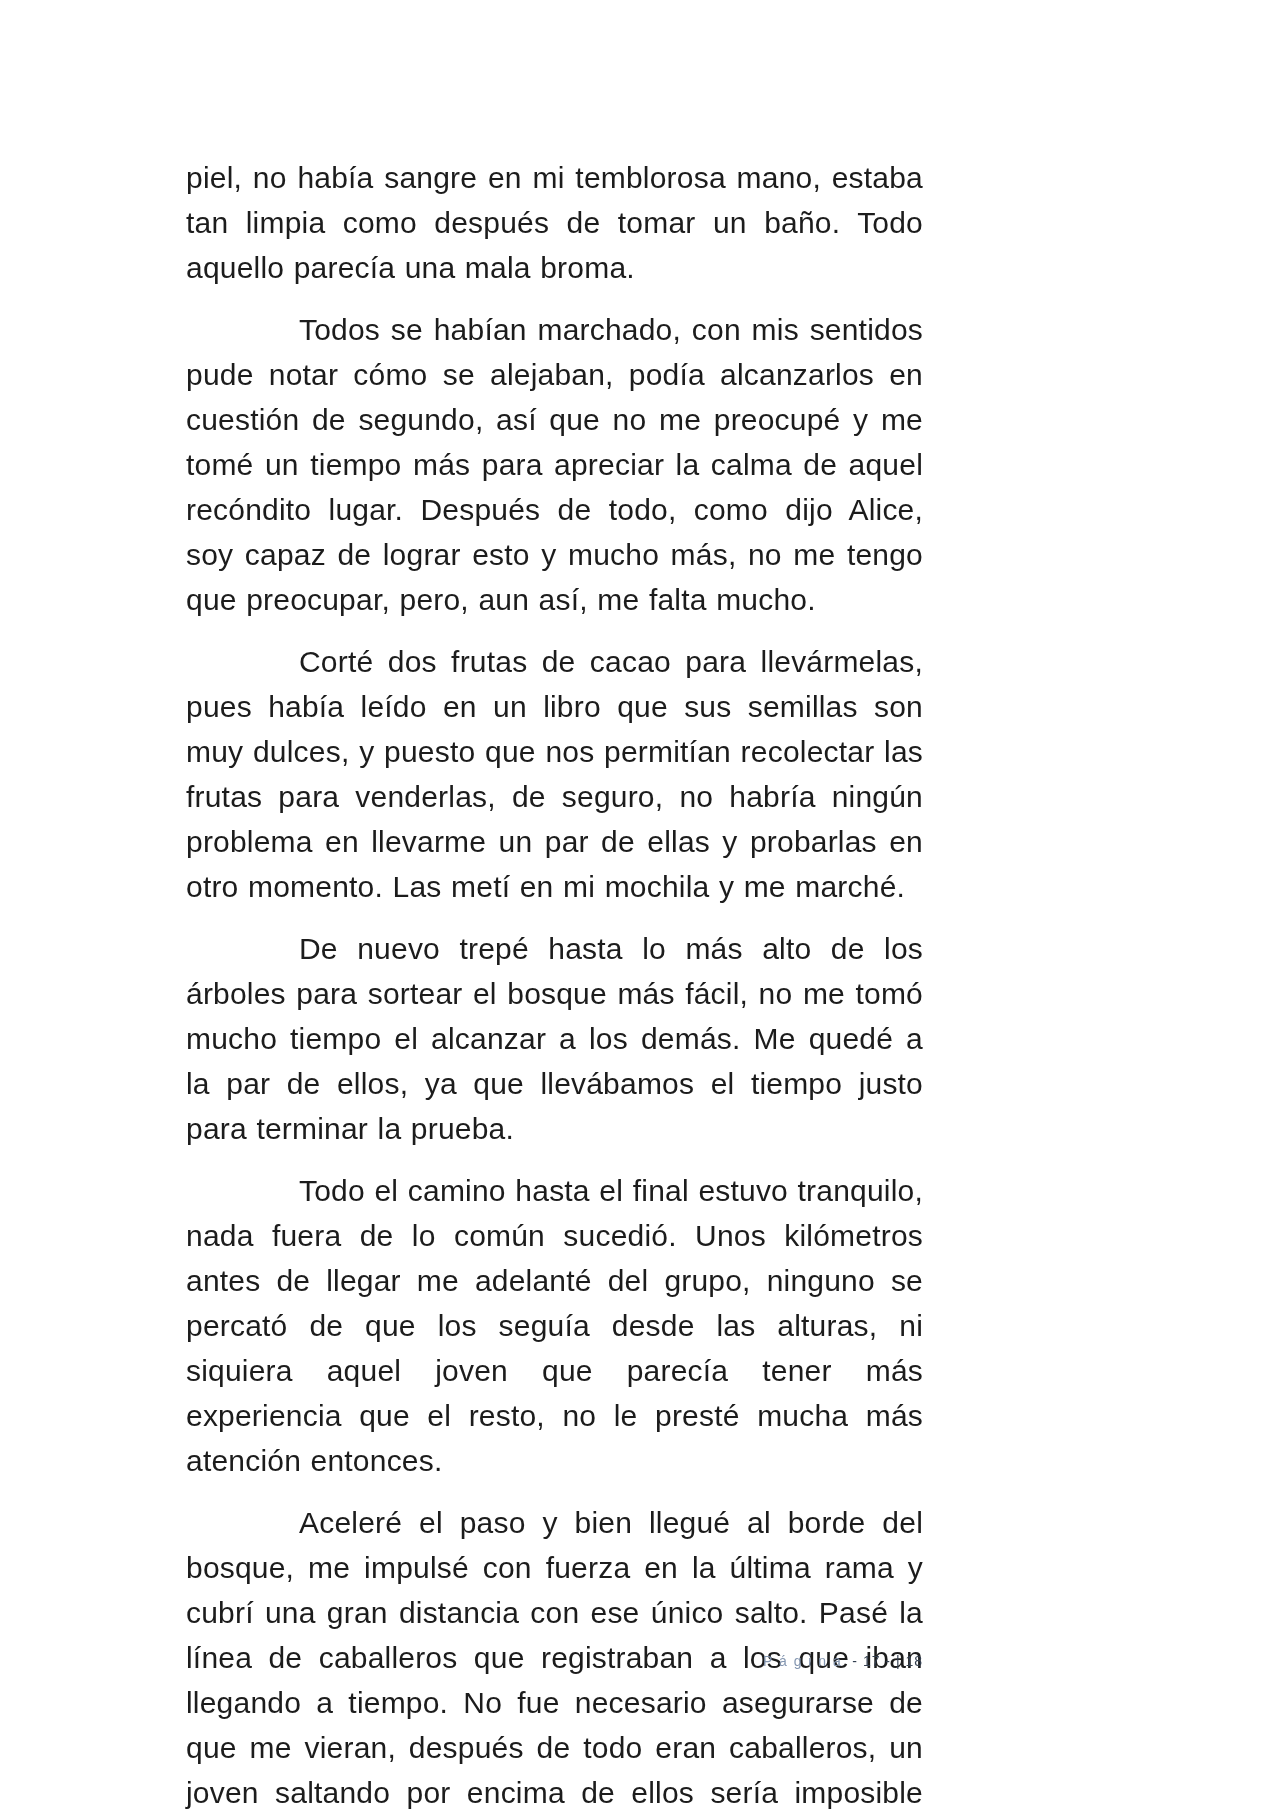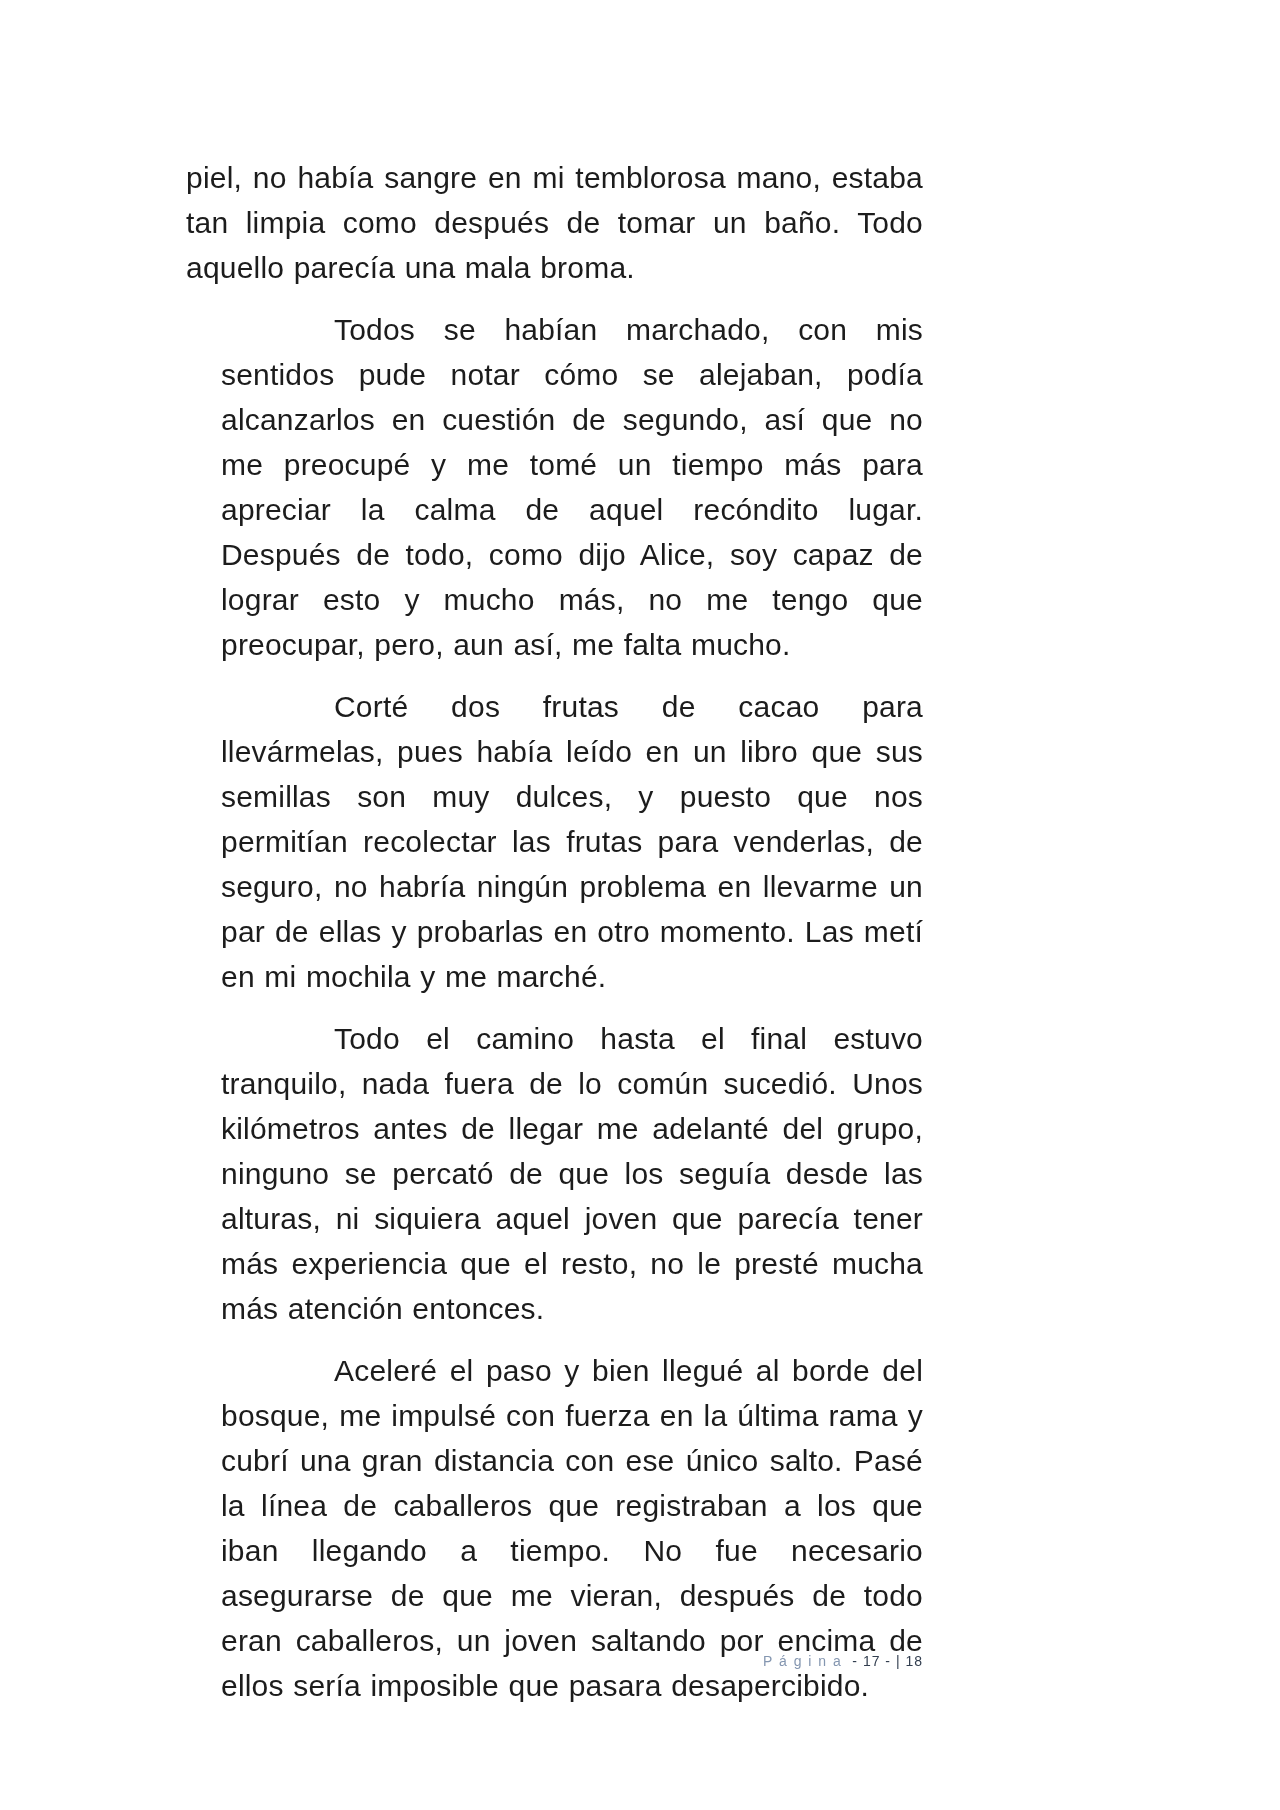--- a/index.html
+++ b/index.html
@@ -27,21 +27,20 @@
     font-size: 30px;
     line-height: 45px;
     color: var(--text, #1c1c1c);
     text-align: justify;
     text-justify: inter-word;
     letter-spacing: 0.2px;
     word-spacing: 1px;
   }
   .para.indent {
     text-indent: 113px;
-    margin-left: 35px;
   }
   .footer {
     position: absolute;
     top: 1646px;
     right: 185px;
     font-size: 14px;
     line-height: 30px;
     white-space: nowrap;
   }
   .footer-label {
@@ -55,20 +54,21 @@
   }
 </style>
 </head>
 <body>
 
 <div class="page">
   <main class="content">
     <p class="para">piel, no había sangre en mi temblorosa mano, estaba tan limpia como después de tomar un baño. Todo aquello parecía una mala broma.</p>
     <p class="para indent">Todos se habían marchado, con mis sentidos pude notar cómo se alejaban, podía alcanzarlos en cuestión de segundo, así que no me preocupé y me tomé un tiempo más para apreciar la calma de aquel recóndito lugar. Después de todo, como dijo Alice, soy capaz de lograr esto y mucho más, no me tengo que preocupar, pero, aun así, me falta mucho.</p>
     <p class="para indent">Corté dos frutas de cacao para llevármelas, pues había leído en un libro que sus semillas son muy dulces, y puesto que nos permitían recolectar las frutas para venderlas, de seguro, no habría ningún problema en llevarme un par de ellas y probarlas en otro momento. Las metí en mi mochila y me marché.</p>
+    <p class="para indent">De nuevo trepé hasta lo más alto de los árboles para sortear el bosque más fácil, no me tomó mucho tiempo el alcanzar a los demás. Me quedé a la par de ellos, ya que llevábamos el tiempo justo para terminar la prueba.</p>
     <p class="para indent">Todo el camino hasta el final estuvo tranquilo, nada fuera de lo común sucedió. Unos kilómetros antes de llegar me adelanté del grupo, ninguno se percató de que los seguía desde las alturas, ni siquiera aquel joven que parecía tener más experiencia que el resto, no le presté mucha más atención entonces.</p>
     <p class="para indent">Aceleré el paso y bien llegué al borde del bosque, me impulsé con fuerza en la última rama y cubrí una gran distancia con ese único salto. Pasé la línea de caballeros que registraban a los que iban llegando a tiempo. No fue necesario asegurarse de que me vieran, después de todo eran caballeros, un joven saltando por encima de ellos sería imposible que pasara desapercibido.</p>
   </main>
 
   <footer class="footer">
     <span class="footer-label">P á g i n a</span><span class="footer-num">- 17 - | 18</span>
   </footer>
 </div>
 
 </body></html>

